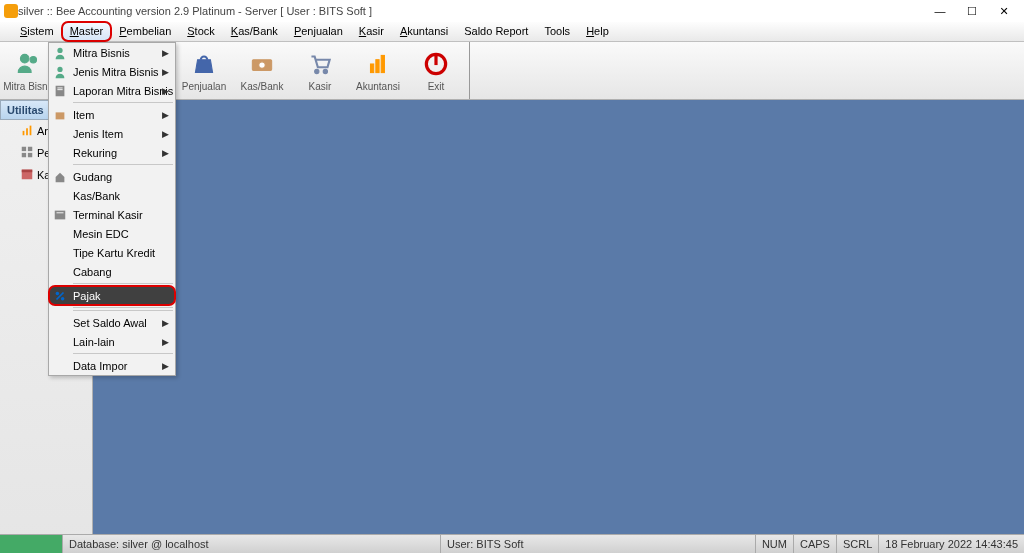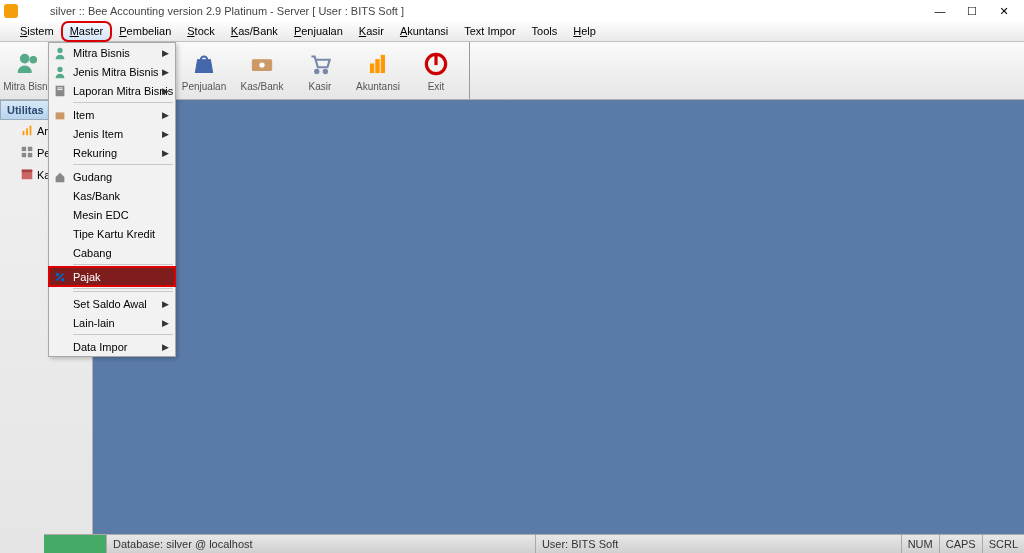--- a/index.html
+++ b/index.html
@@ -1,42 +1,42 @@
 <!DOCTYPE html>
 <html><head>
 <meta charset="utf-8">
 <style>
   * { box-sizing: border-box; margin: 0; padding: 0; font-family: Tahoma, sans-serif; font-size: 11px; }
   body { width: 1024px; height: 553px; background: #fff; overflow: hidden; position: relative; }
   .titlebar { height: 22px; background: #fff; display: flex; align-items: center; padding: 0 4px; }
-  .titlebar .title { color: #444; margin-left: 32px; }
+  .titlebar .title { color: #444; }
   .titlebar .controls { margin-left: auto; display: flex; gap: 0; }
   .titlebar .controls div { width: 32px; height: 20px; display: flex; align-items: center; justify-content: center; }
   .menubar { height: 20px; background: linear-gradient(#fdfdfd,#e9e9e9); border-bottom: 1px solid #c0c0c0; display: flex; padding-left: 12px; position: relative; }
   .menuitem { padding: 3px 8px; cursor: default; }
   .menuitem.active { background: linear-gradient(#f5f9ff,#d6e6f8); border: 1px solid #7aa7d0; border-radius: 6px; padding: 2px 7px; }
   .menuitem.highlighted { outline: 2px solid #d00; outline-offset: -1px; }
   .menuitem u { text-decoration: underline; }
   .toolbar { height: 58px; background: linear-gradient(#fafafa,#e6e6e6); border-bottom: 1px solid #b0b0b0; display: flex; }
   .toolbar .btn { width: 58px; display: flex; flex-direction: column; align-items: center; justify-content: center; gap: 2px; }
   .toolbar .btn .lbl { font-size: 10px; color: #555; }
   .toolbar .sep { width: 1px; background: linear-gradient(#ccc,#aaa,#ccc); margin: 4px 0; }
   .mainarea { display: flex; height: 504px; }
   .sidebar { width: 93px; background: linear-gradient(#f0f0f0,#e4e4e4); border-right: 1px solid #b0b0b0; overflow: hidden; }
   .sidebar .hdr { background: linear-gradient(#d8e8f8,#b8d4ee); padding: 3px 6px; font-weight: bold; color: #2a4a6f; border: 1px solid #9ab; }
   .sidebar .item { padding: 3px 20px; display: flex; align-items: center; gap: 3px; }
   .content { flex: 1; background: #5a7aa8; }
   .dropdown { position: absolute; left: 48px; top: 42px; width: 128px; background: #f2f2f2; border: 1px solid #a8a8a8; box-shadow: 2px 2px 4px rgba(0,0,0,0.2); z-index: 100; }
   .dropdown .row { height: 19px; display: flex; align-items: center; padding-left: 24px; position: relative; cursor: default; }
   .dropdown .row .ico { position: absolute; left: 3px; width: 16px; height: 16px; display: flex; align-items: center; justify-content: center; }
   .dropdown .row .arrow { position: absolute; right: 6px; font-size: 9px; color: #333; }
-  .dropdown .row.sel { background: #7f1d1d; color: #fff; }
+  .dropdown .row.sel { background: #404040; color: #fff; border-radius: 6px; }
   .dropdown .row.hlred { outline: 2px solid #d00; outline-offset: -1px; }
   .dropdown .divider { height: 1px; background: #c8c8c8; margin: 2px 2px 2px 24px; }
-  .statusbar { position: absolute; bottom: 0; left: 0; right: 0; height: 19px; background: linear-gradient(#e8e8e8,#d0d0d0); border-top: 1px solid #aaa; display: flex; align-items: center; font-size: 10px; color: #333; margin-left: 44px; }
+  .statusbar { position: absolute; bottom: 0; left: 0; right: 0; height: 19px; background: linear-gradient(#e8e8e8,#d0d0d0); border-top: 1px solid #aaa; display: flex; align-items: center; font-size: 10px; color: #333; }
   .statusbar .cell { padding: 0 6px; border-left: 1px solid #aaa; height: 100%; display: flex; align-items: center; }
   .statusbar .cell:first-child { border-left: none; }
   .statusbar .spacer { flex: 1; }
   
   .ic-logo { width:14px; height:14px; background:#f59e0b; border-radius:3px; }
   .ic-people svg, .toolbar svg { display:block; }
 </style>
 </head>
 <body>
 
@@ -52,21 +52,21 @@
 
 <div class="menubar" id="menubar">
     <div class="menuitem"><u>S</u>istem</div>
     <div class="menuitem active highlighted"><u>M</u>aster</div>
     <div class="menuitem"><u>P</u>embelian</div>
     <div class="menuitem"><u>S</u>tock</div>
     <div class="menuitem"><u>K</u>as/Bank</div>
     <div class="menuitem"><u>P</u>enjualan</div>
     <div class="menuitem"><u>K</u>asir</div>
     <div class="menuitem"><u>A</u>kuntansi</div>
-    <div class="menuitem">Text Impor</div>
+    <div class="menuitem">Saldo Report</div>
     <div class="menuitem">Tools</div>
     <div class="menuitem"><u>H</u>elp</div>
   </div>
 
 <div class="toolbar" id="toolbar">
     <div class="btn">
       <div>
         <svg width="30" height="30" viewBox="0 0 28 28" fill="#5a8" stroke="#5a8">
           <circle cx="10" cy="9" r="4"></circle>
           <circle cx="18" cy="10" r="3"></circle>
@@ -234,20 +234,29 @@
         <svg width="14" height="14" viewBox="0 0 16 16" fill="#888">
           <path d="M3 8l5-5 5 5v6H3z"></path>
         </svg>
       </span>
       <span>Gudang</span>
     </div>
     <div class="row">
       <span>Kas/Bank</span>
     </div>
     <div class="row">
+      <span class="ico">
+        <svg width="14" height="14" viewBox="0 0 16 16" fill="#888">
+          <rect x="2" y="3" width="12" height="10"></rect>
+          <rect x="4" y="5" width="8" height="1" fill="#fff"></rect>
+        </svg>
+      </span>
+      <span>Terminal Kasir</span>
+    </div>
+    <div class="row">
       <span>Mesin EDC</span>
     </div>
     <div class="row">
       <span>Tipe Kartu Kredit</span>
     </div>
     <div class="row">
       <span>Cabang</span>
     </div>
     <div class="divider"></div>
     <div class="row sel hlred">
@@ -279,13 +288,14 @@
 
 <div class="statusbar">
   <div class="cell" style="width:62px;background:#4a6;"></div>
   <div class="cell">Database: silver @ localhost</div>
   <div class="spacer"></div>
   <div class="cell">User: BITS Soft</div>
   <div class="spacer"></div>
   <div class="cell">NUM</div>
   <div class="cell">CAPS</div>
   <div class="cell">SCRL</div>
+  <div class="cell">18 February 2022  14:43:45</div>
 </div>
 
 </body></html>

